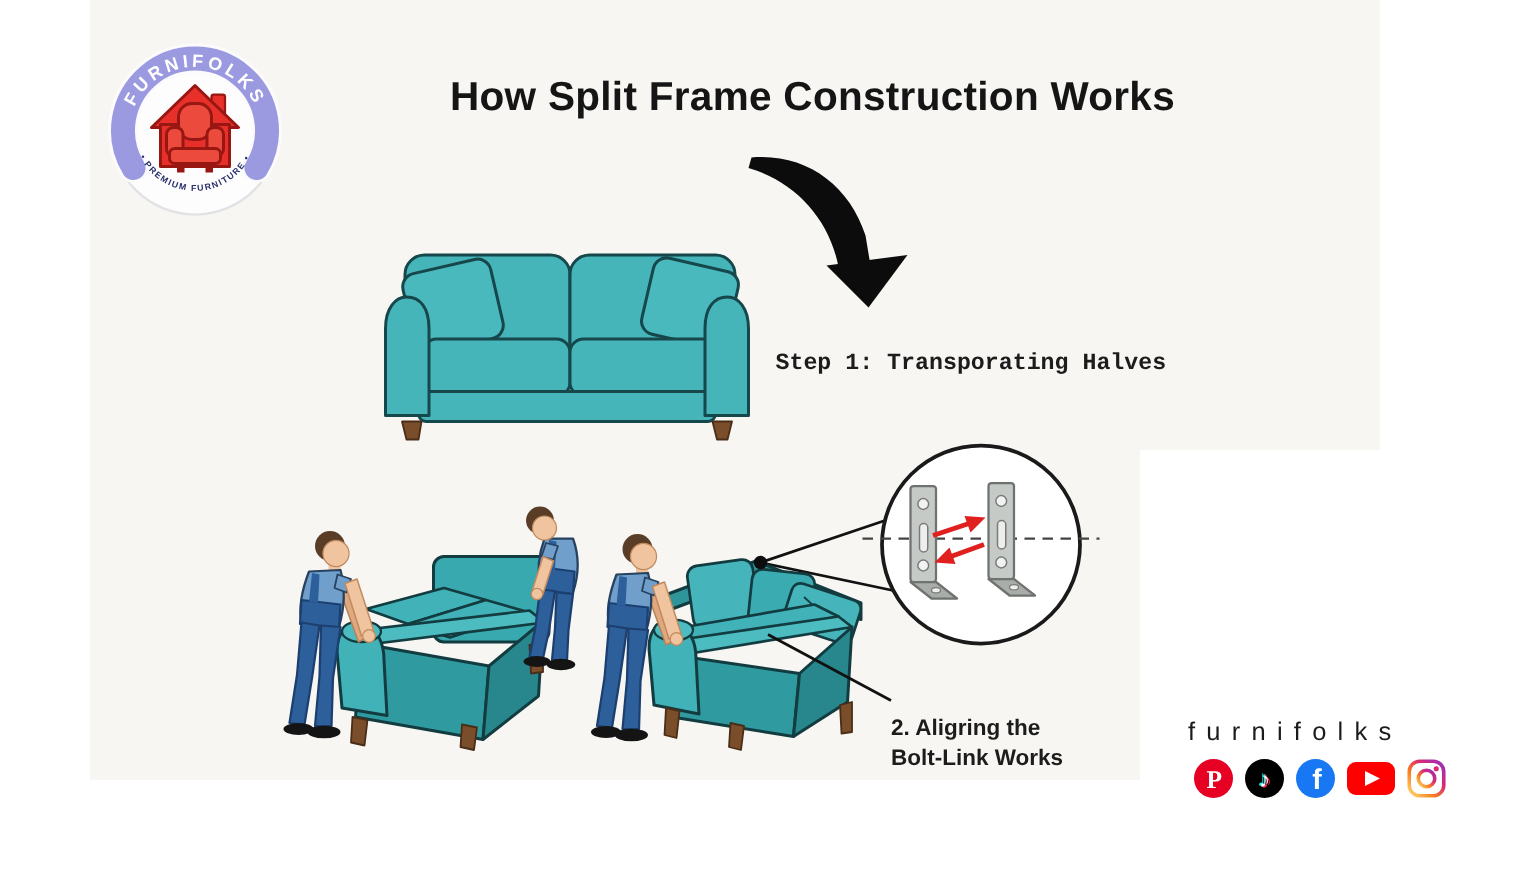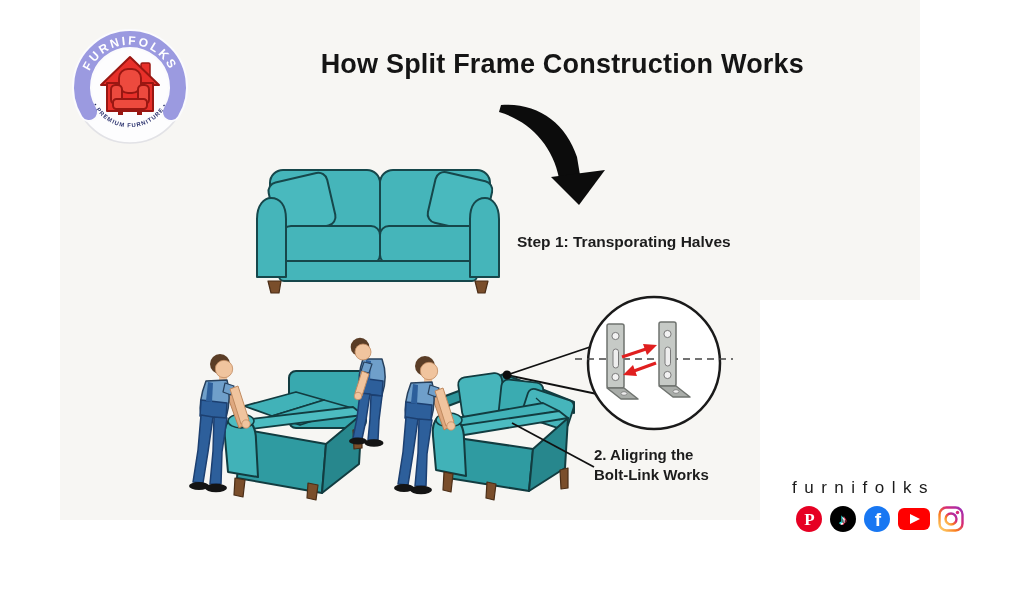--- a/index.html
+++ b/index.html
@@ -3,28 +3,28 @@
 <meta charset="utf-8">
 <style>
   html,body{margin:0;padding:0;}
   body{
     width:1024px;height:597px;position:relative;overflow:hidden;
     background:#ffffff;font-family:"Liberation Sans",sans-serif;
   }
   .abs{position:absolute;}
   #stage-svg{position:absolute;left:0;top:0;}
   .title{
-    left:300px;top:49px;width:504px;text-align:right;
+    left:300px;top:49px;width:504px;text-align:left;
     font-size:27px;font-weight:800;color:#151515;letter-spacing:.2px;
   }
   .step1{
-    left:517px;top:233px;font-size:15.5px;font-weight:700;color:#1c1c1c;
+    left:517px;top:233px;font-size:15.5px;font-weight:700;color:#1c1c1c;font-family:Liberation Mono, monospace;
   }
   .step2{
-    left:594px;top:445px;font-size:15px;font-weight:700;color:#1c1c1c;line-height:20px;
+    left:594px;top:476px;font-size:15px;font-weight:700;color:#1c1c1c;line-height:20px;
   }
   .brand{
     left:792px;top:478px;font-size:17px;color:#1b1b1b;letter-spacing:7.5px;font-weight:400;
   }
   .social-row{
     left:795px;top:505px;display:flex;gap:6px;align-items:center;
   }
   .social-row svg{display:block;}
 </style>
 </head>

